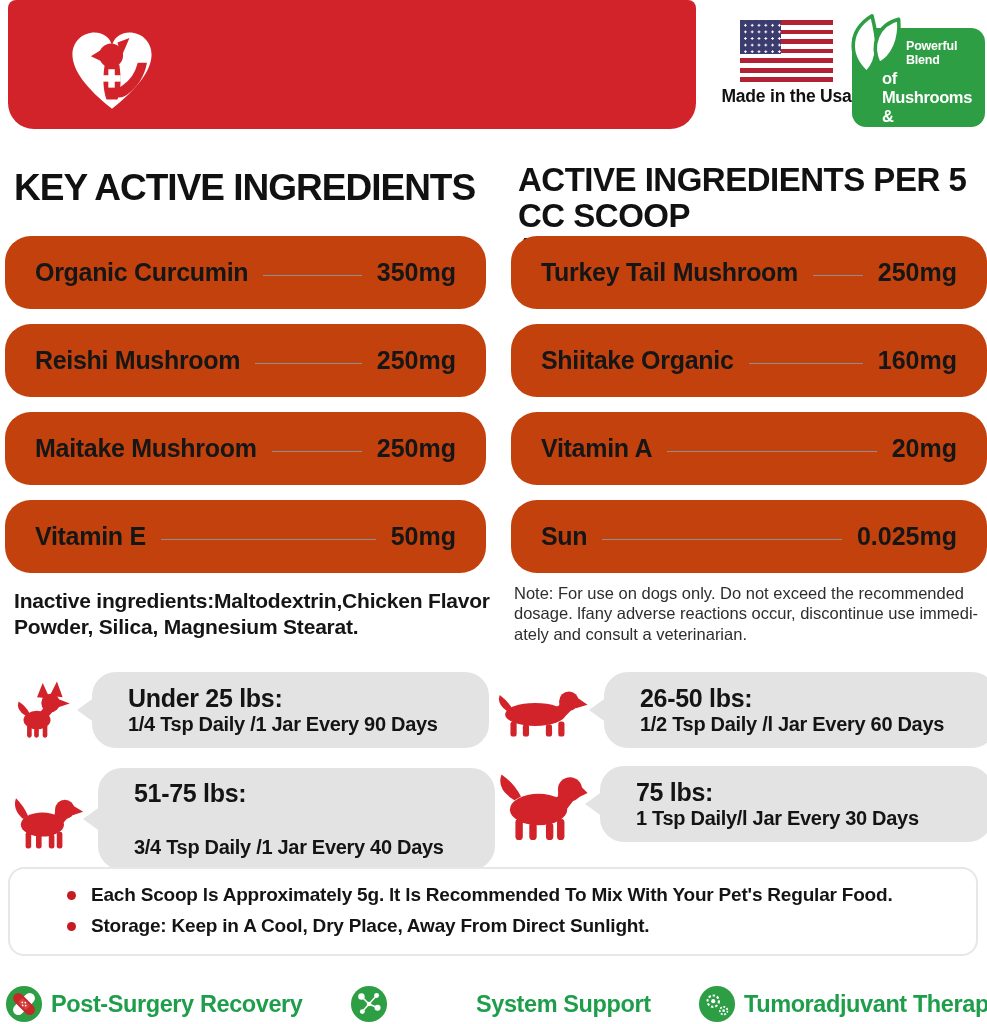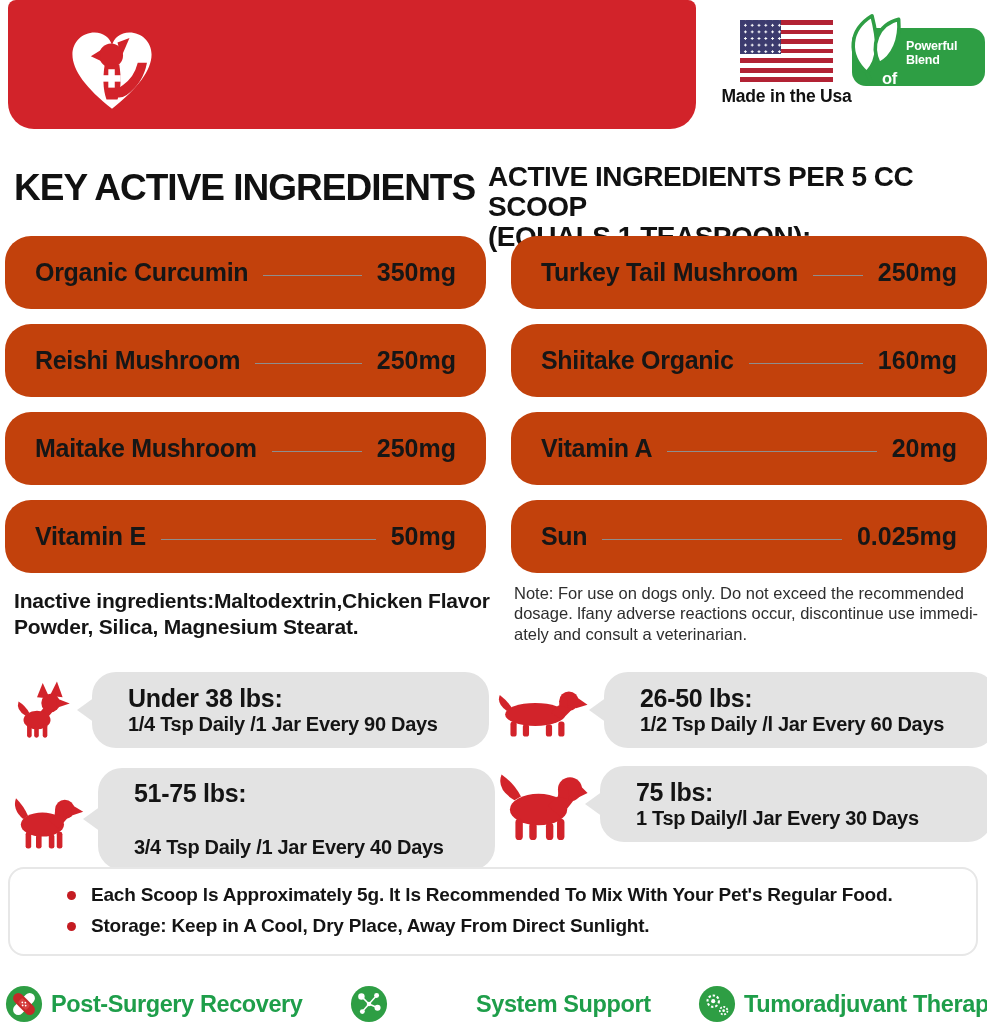--- a/index.html
+++ b/index.html
@@ -14,31 +14,31 @@
   
   .made-in { position:absolute; left:714px; top:16px; width:145px; text-align:center; }
   .flag { position:relative; margin:4px auto 4px auto; width:93px; height:62px;
           background:repeating-linear-gradient(to bottom,#b22234 0 4.8px,#ffffff 4.8px 9.55px); }
   .canton { position:absolute; left:0; top:0; width:41px; height:33.5px; background:#3c3b6e;
             background-image:radial-gradient(circle,#fff 1px, transparent 1.35px);
             background-size:6.8px 6.6px; background-position:2px 2px; }
   .made-in-text { font-size:17.5px; font-weight:800; color:#111; letter-spacing:-0.2px; }
 
   
-  .badge { position:absolute; left:852px; top:28px; width:133px; height:58px;
+  .badge { position:absolute; left:852px; top:28px; width:133px; height:99px;
            background:#2e9e44; border-radius:14px; color:#fff; padding:11px 8px 6px 30px; }
   .leaves { position:absolute; left:-12px; top:-20px; width:64px; height:76px; }
   .badge-line1 { font-size:12.5px; font-weight:700; margin-left:24px; letter-spacing:-0.2px; }
   .badge-line2 { font-size:16.5px; font-weight:800; letter-spacing:-0.4px; margin-top:2px; }
   .badge-line3 { font-size:16.5px; font-weight:800; letter-spacing:-0.4px; }
 
   
   .h-left  { position:absolute; left:14px; top:167px; font-size:37px; font-weight:800;
              letter-spacing:-1px; color:#111; }
-  .h-right { position:absolute; left:488px; top:162px; width:470px; font-size:28px;
+  .h-right { position:absolute; left:518px; top:162px; width:470px; font-size:33px;
              font-weight:800; line-height:1.08; letter-spacing:-0.5px; color:#111; }
 
   
   .pills { position:absolute; left:5px; top:236px; display:grid;
            grid-template-columns:481px 476px; column-gap:25px; row-gap:15px; grid-auto-rows:73px; }
   .pill { background:#c2410c; border-radius:26px; display:flex; align-items:center;
           padding:0 30px; color:#161616; }
   .pill-name { font-size:25px; font-weight:700; white-space:nowrap; letter-spacing:-0.3px; }
   .pill-line { flex:1; border-top:1.5px solid #8e8e8e; margin:6px 15px 0 15px; }
   .pill-amt  { font-size:25px; font-weight:700; white-space:nowrap; }
@@ -176,21 +176,21 @@
       <circle cx="57" cy="30" r="13"></circle>
         <polygon points="66,24 84,31 66,37"></polygon>
       <polygon points="48,36 62,40 50,54 40,46"></polygon>
       <ellipse cx="38" cy="54" rx="19" ry="13"></ellipse>
       <rect x="24" y="60" width="6.5" height="19" rx="3"></rect>
         <rect x="34" y="62" width="6.5" height="17" rx="3"></rect>
         <rect x="46" y="60" width="6.5" height="19" rx="3"></rect>
       <path d="M22,48 Q8,40 12,28 Q22,34 27,44 Z"></path>
     </svg>
     <div class="bubble">
-      <div class="dose-weight">Under 38 lbs:</div>
+      <div class="dose-weight">Under 25 lbs:</div>
       <div class="dose-instr">1/4 Tsp Daily /1 Jar Every 90 Days</div>
     </div>
   </div>
 
   <div class="dose dose1">
     <svg class="dog" width="94" height="62" viewBox="0 0 105 70" fill="currentColor">
       <ellipse cx="46" cy="40" rx="34" ry="13"></ellipse>
       <circle cx="84" cy="25" r="11"></circle>
         <polygon points="92,20 105,29 92,33"></polygon>
       <ellipse cx="78" cy="30" rx="5" ry="10"></ellipse>

